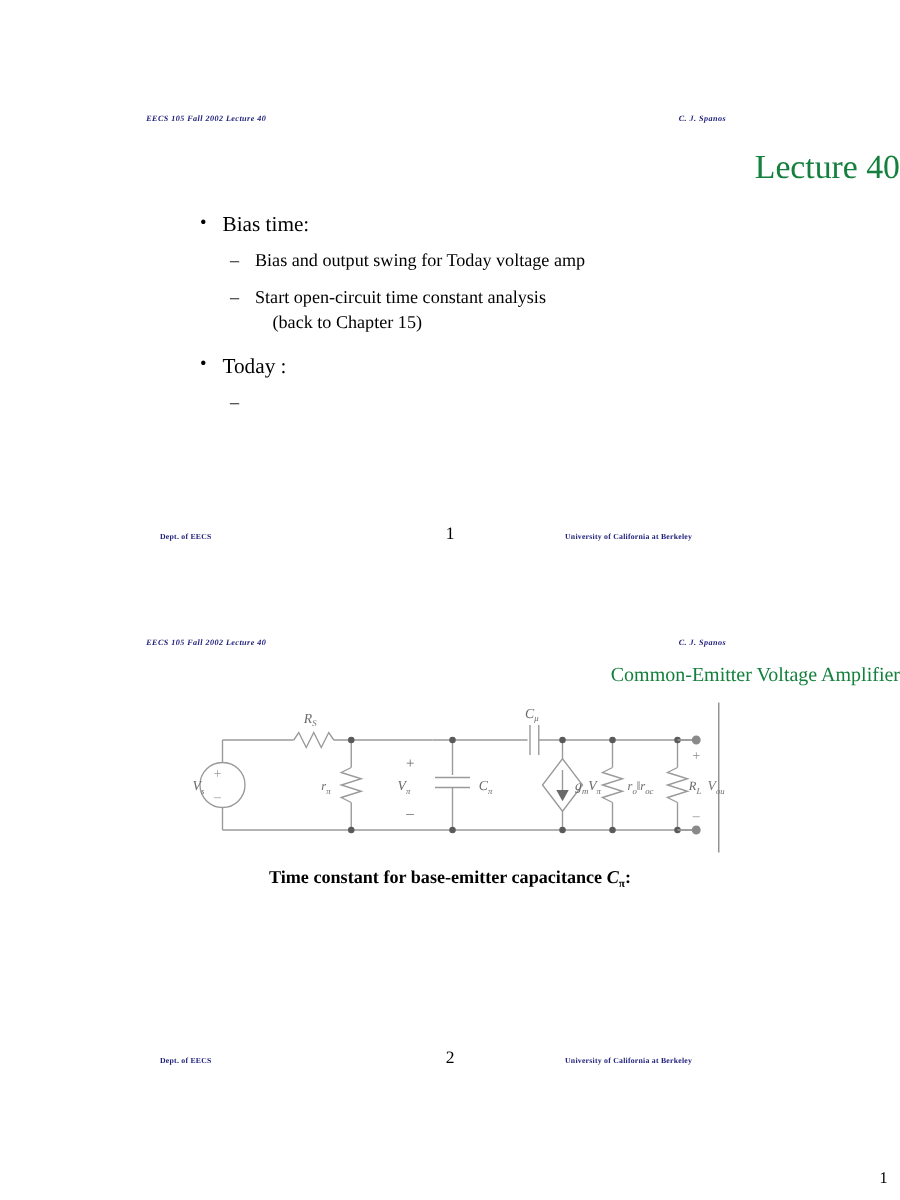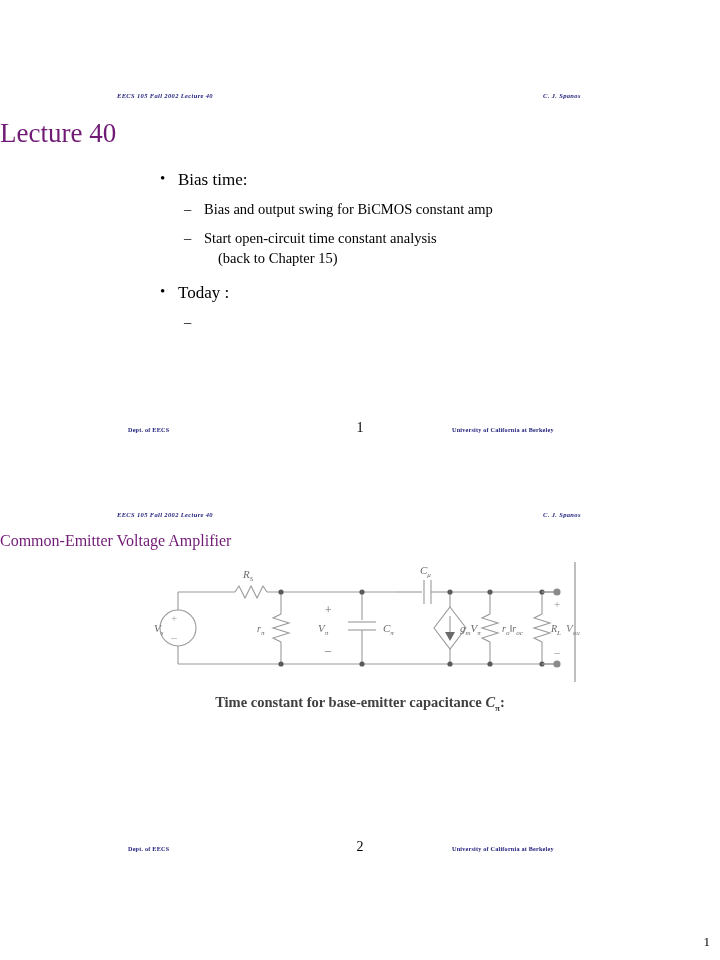--- a/index.html
+++ b/index.html
@@ -21,22 +21,22 @@
     font-family:"Liberation Serif",serif;
     font-style:italic;font-weight:bold;
     font-size:6.5px;letter-spacing:.35px;
     color:#20207c;white-space:nowrap;
   }
   .hdr-left{left:117px;}
   .hdr-right{left:543px;}
 
   
   .title{
-    position:absolute;width:720px;text-align:left;
-    font-size:27px;font-weight:400;color:#701a75;
+    position:absolute;width:720px;text-align:right;
+    font-size:27px;font-weight:400;color:#15803d;
     font-family:"Liberation Serif",serif;
   }
   #title-1{top:118px;}
   #title-2{top:532px;font-size:16px;}
 
   
   .bullets{position:absolute;left:0;width:720px;}
   #bullets-1{top:168px;}
   .lvl1{
     position:relative;padding-left:178px;
@@ -69,21 +69,21 @@
   .ftr-left{left:128px;}
   .ftr-right{left:452px;}
   .ftr-page{
     position:absolute;top:-4px;left:0;width:720px;
     text-align:center;font-size:14px;color:#000;
   }
 
   
   .caption{
     position:absolute;top:694px;left:0;width:720px;
-    text-align:center;font-size:14.5px;font-weight:bold;color:#404040;
+    text-align:center;font-size:14.5px;font-weight:bold;color:#000000;
   }
   .caption sub{font-size:9px;}
   .it{font-style:italic;}
 
   
   #circuit{position:absolute;top:562px;left:150px;}
   #circuit svg{display:block;}
 
   .pgnum-corner{
     position:absolute;right:10px;bottom:10px;
@@ -106,21 +106,21 @@
 
     <div class="lvl1">
       <span class="dot">•</span>
       <span>Bias time:</span>
     </div>
 
     <div class="gap-sm"></div>
 
     <div class="lvl2">
       <span class="dash">–</span>
-      <span>Bias and output swing for BiCMOS constant amp</span>
+      <span>Bias and output swing for Today voltage amp</span>
     </div>
 
     <div class="gap-sm"></div>
 
     <div class="lvl2">
       <span class="dash">–</span>
       <span>Start open-circuit time constant analysis</span>
       <span class="cont">(back to Chapter 15)</span>
     </div>
 

